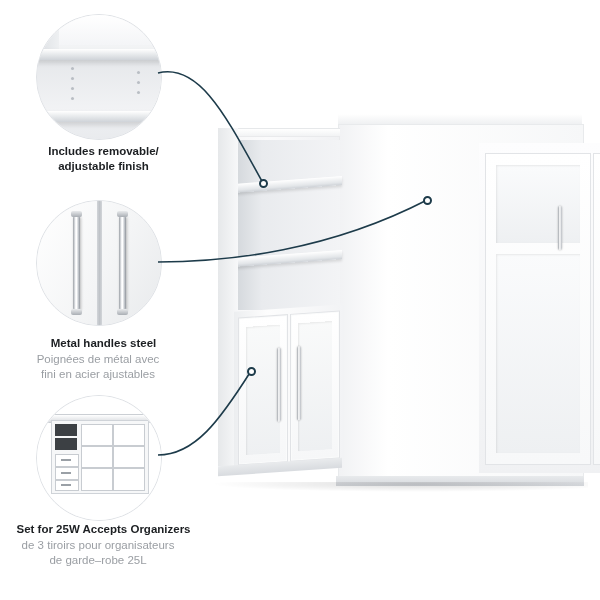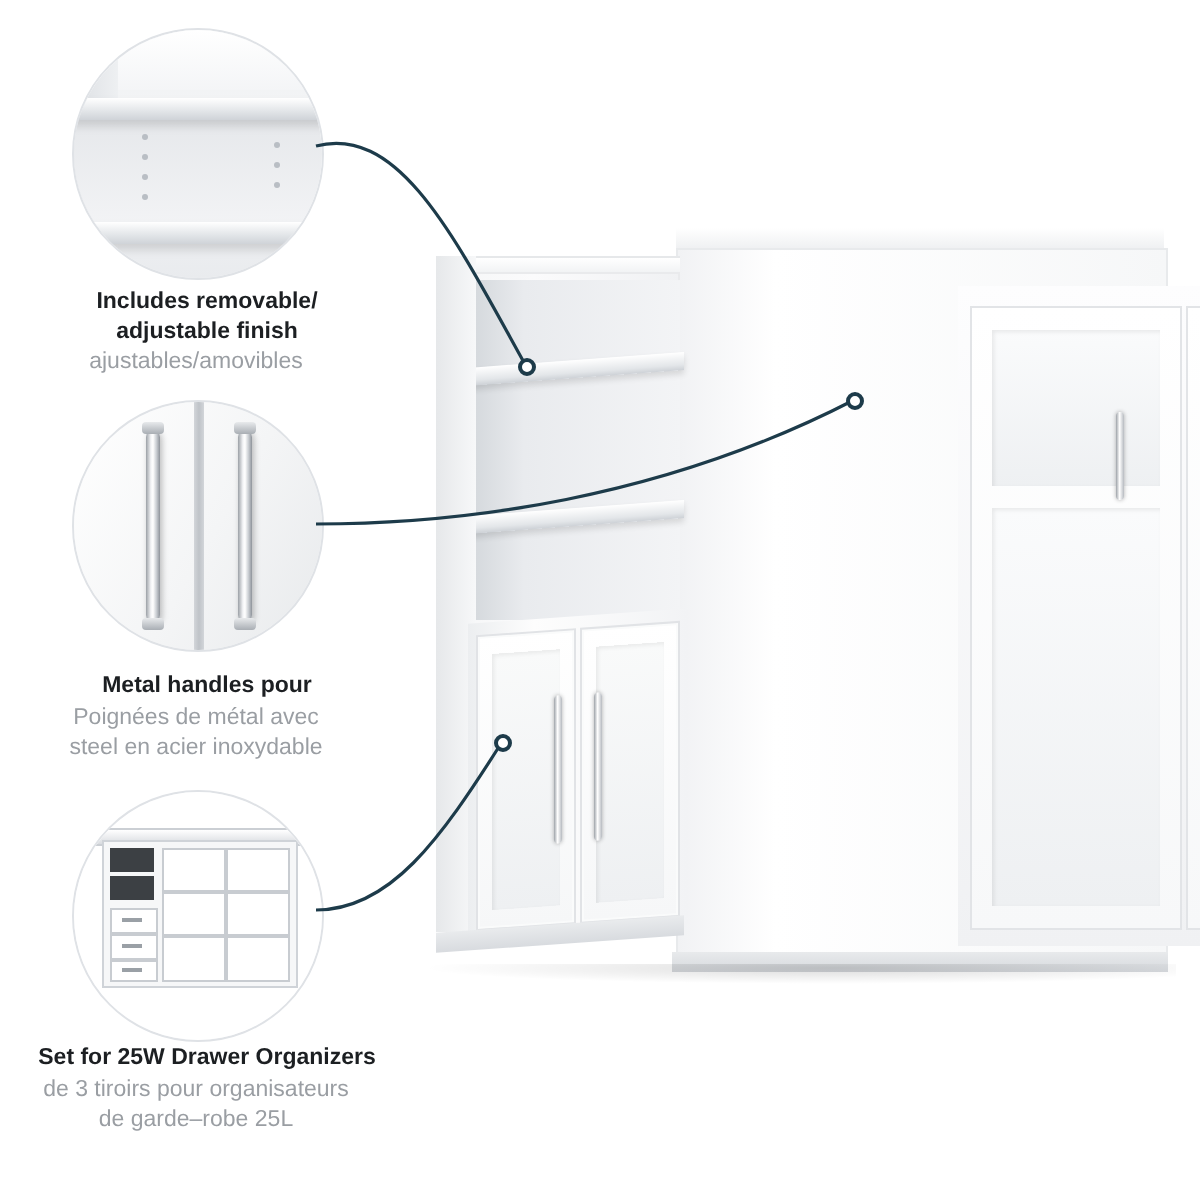--- a/index.html
+++ b/index.html
@@ -233,38 +233,37 @@
     <div class="c1-hole" style="left:34px; top:72px;"></div>
     <div class="c1-hole" style="left:34px; top:82px;"></div>
     <div class="c1-hole" style="left:100px; top:56px;"></div>
     <div class="c1-hole" style="left:100px; top:66px;"></div>
     <div class="c1-hole" style="left:100px; top:76px;"></div>
   </div>
 
   <div id="cap-shelves" class="caption">
     <div class="en">Includes removable/</div>
     <div class="en">adjustable finish</div>
-    <div class="fr">ajustables/amovibles</div>
   </div>
 
   <div id="circle-handles" class="callout-circle">
     <div class="c2-bg"></div>
     <div class="c2-gap"></div>
     <div class="c2-handle left"></div>
     <div class="c2-handle right"></div>
     <div class="c2-cap" style="left:34px; top:10px;"></div>
     <div class="c2-cap" style="left:34px; top:108px;"></div>
     <div class="c2-cap" style="left:80px; top:10px;"></div>
     <div class="c2-cap" style="left:80px; top:108px;"></div>
   </div>
 
   <div id="cap-handles" class="caption">
-    <div class="en">Metal handles pour</div>
+    <div class="en">Metal handles steel</div>
     <div class="fr">Poignées de métal avec</div>
-    <div class="fr">steel en acier inoxydable</div>
+    <div class="fr">fini en acier ajustables</div>
   </div>
 
   <div id="circle-organizer" class="callout-circle">
     <div class="c3-bg"></div>
     <div class="c3-top"></div>
     <div class="c3-unit"></div>
 
     <div class="c3-dark" style="left:18px; top:28px; width:22px; height:12px;"></div>
     <div class="c3-dark" style="left:18px; top:42px; width:22px; height:12px;"></div>
 
@@ -277,21 +276,21 @@
 
     <div class="c3-cell" style="left:44px; top:28px; width:30px; height:20px;"></div>
     <div class="c3-cell" style="left:76px; top:28px; width:30px; height:20px;"></div>
     <div class="c3-cell" style="left:44px; top:50px; width:30px; height:20px;"></div>
     <div class="c3-cell" style="left:76px; top:50px; width:30px; height:20px;"></div>
     <div class="c3-cell" style="left:44px; top:72px; width:30px; height:21px;"></div>
     <div class="c3-cell" style="left:76px; top:72px; width:30px; height:21px;"></div>
   </div>
 
   <div id="cap-organizer" class="caption">
-    <div class="en">Set for 25W Drawer Organizers</div>
+    <div class="en">Set for 25W Accepts Organizers</div>
     <div class="fr">de 3 tiroirs pour organisateurs</div>
     <div class="fr">de garde–robe 25L</div>
   </div>
 
   <div id="furniture">
     <div class="bed-top"></div>
     <div class="bed-body">
       <div class="bed-face">
         <div class="bed-door l">
           <div class="p top"></div>

